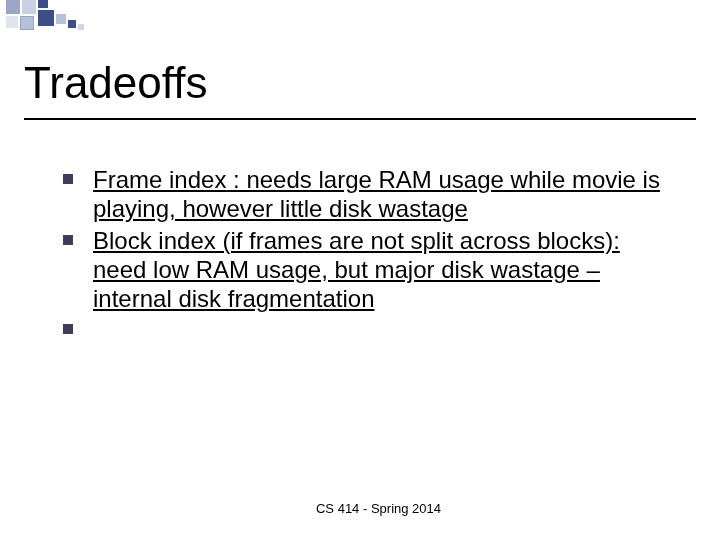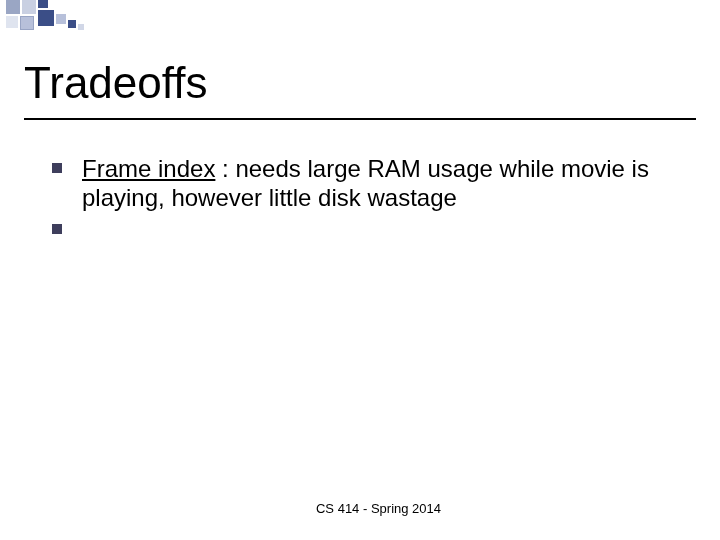--- a/index.html
+++ b/index.html
@@ -48,22 +48,23 @@
     border-top: 2px solid #000;
   }
   .body {
     position: absolute;
     left: 48px;
     right: 40px;
     top: 150px;
   }
   .bullets {
     list-style: none;
-    margin: 4px;
+    margin: 15px;
     padding: 0;
+    text-decoration: underline;
   }
   .bullets li {
     position: relative;
     padding-left: 30px;
     font-size: 24px;
     line-height: 1.22;
     margin-bottom: 2px;
     color: #000;
   }
   .bullets li .sq {
@@ -110,18 +111,24 @@
   <div class="body">
     <ul class="bullets">
       <li>
         <span class="sq"></span>
         <span class="txt">
           <u>Frame index</u><span> : needs large RAM usage while movie is playing, however little disk wastage</span>
         </span>
       </li>
       <li>
         <span class="sq"></span>
+        <span class="txt">
+          <u>Block index</u><span> (if frames are not split across blocks): need low RAM usage, but major disk wastage – internal disk fragmentation</span>
+        </span>
+      </li>
+      <li>
+        <span class="sq"></span>
       </li>
     </ul>
   </div>
 
   <div class="footer">CS 414 - Spring 2014</div>
 </div>
 
 </body></html>

